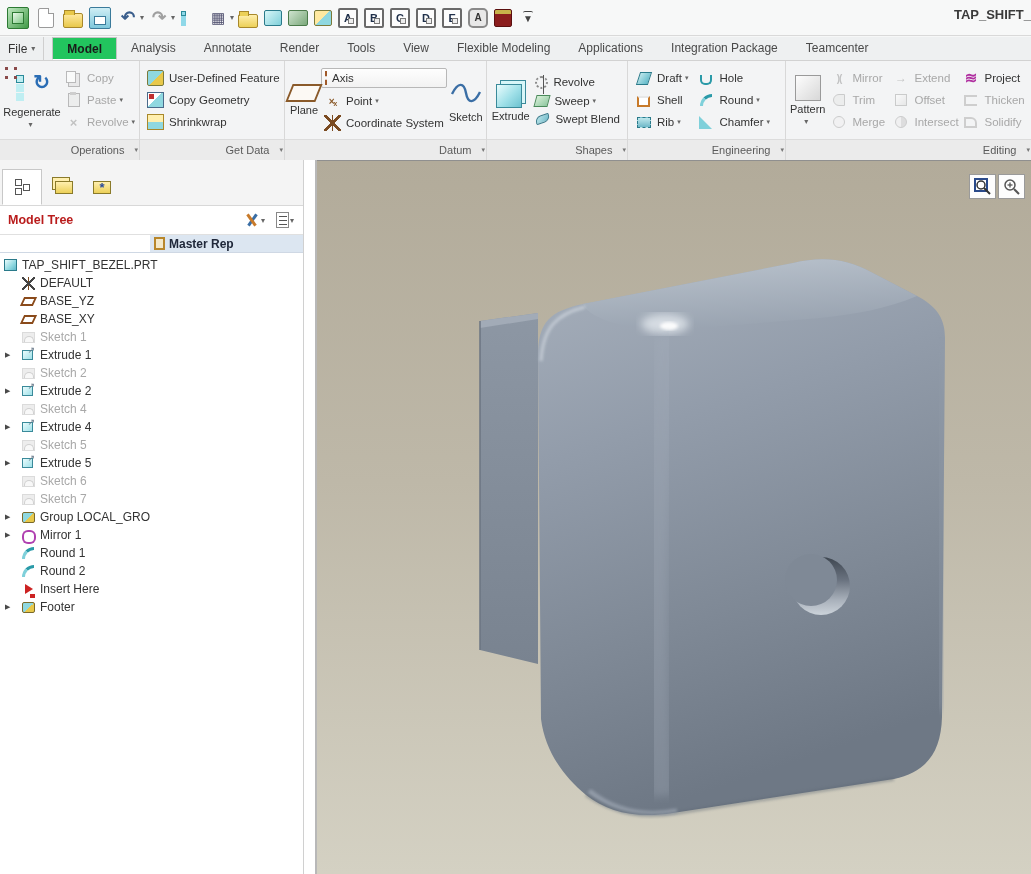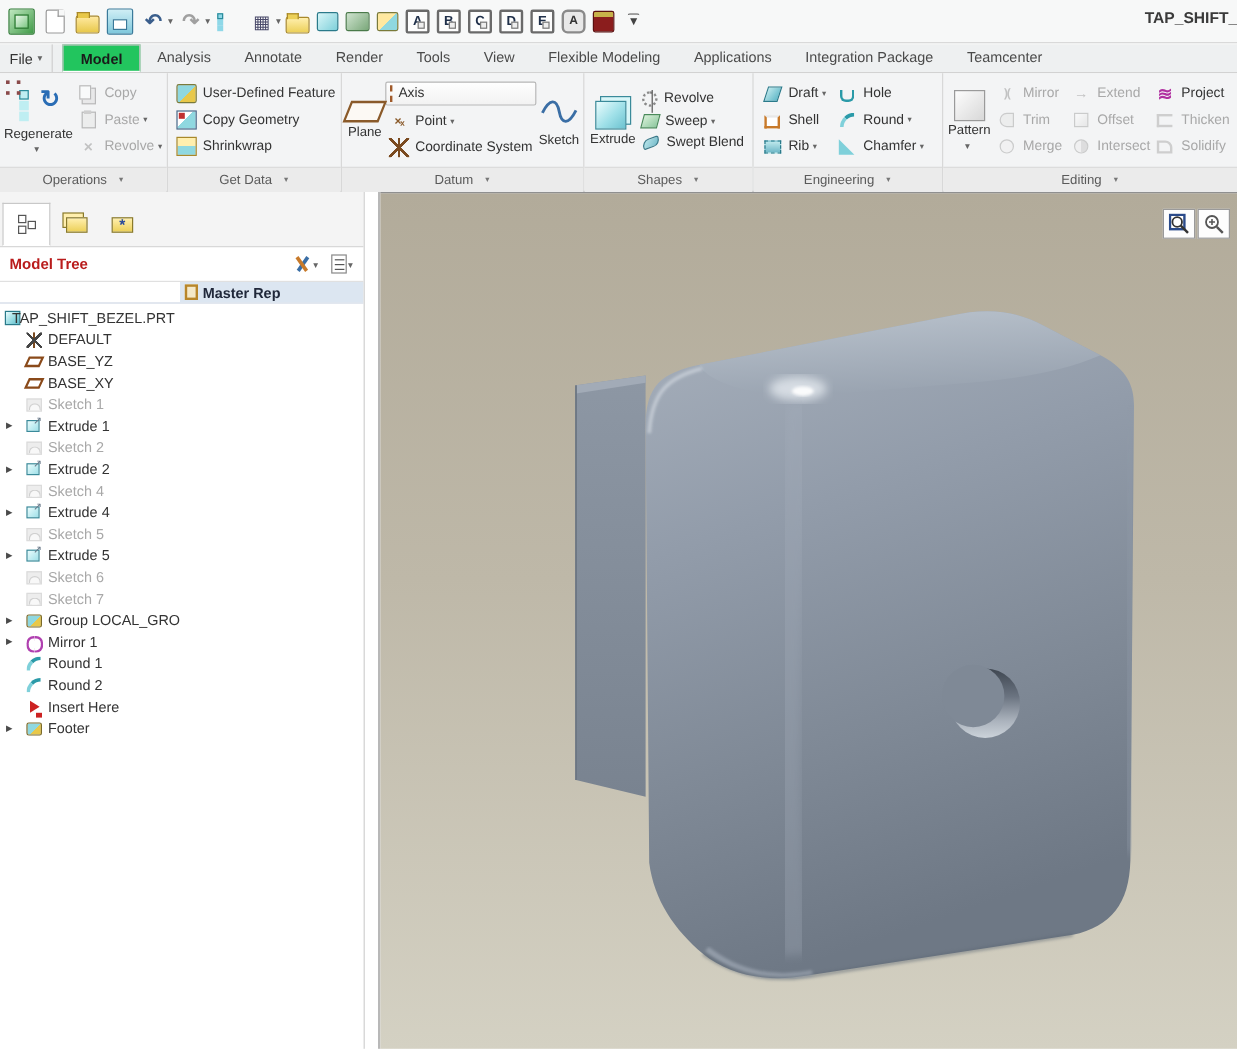--- a/index.html
+++ b/index.html
@@ -43,21 +43,21 @@
     display:flex; align-items:flex-end; border-bottom:1px solid #d2d2d2; }
   #file-btn { height:23px; padding:4px 8px; border-right:1px solid #cfcfcf; color:#333; display:flex; gap:4px; align-items:center; }
   #file-btn .qdd{ margin:0; }
   .tab { height:23px; padding:4px 14px; color:#4a4a4a; white-space:nowrap; }
   .tab.active { background:#22c55e; border:1px solid #c4c4c4; border-bottom:1px solid #fff; font-weight:bold; color:#1a1a1a; margin-left:8px; }
 
   
   #ribbon { position:absolute; left:0; top:61px; width:1031px; height:99px; background:#f3f4f5; border-bottom:1px solid #9b9b9b; display:flex; }
   .rgroup { height:99px; border-right:1px solid #d8d8d8; display:flex; flex-direction:column; }
   .rg-content { flex:1; display:flex; align-items:center; padding:2px 4px; gap:2px; }
-  .rg-label { height:21px; background:#ebebeb; border-top:1px solid #dcdcdc; display:flex; align-items:center; justify-content:center;
+  .rg-label { height:21px; background:#ebebeb; border-top:1px solid #dcdcdc; display:flex; align-items:center; justify-content:flex-end;
     gap:12px; font-size:11px; color:#5a5a5a; }
   .rg-label .qdd { font-size:7px; color:#777; }
   .bigbtn { width:56px; align-self:stretch; display:flex; flex-direction:column; align-items:center; justify-content:center; gap:2px; font-size:11px; color:#333; text-align:left; }
   .bigbtn .qdd { font-size:8px; }
   .smallcol { display:flex; flex-direction:column; justify-content:center; gap:4px; }
   .smallbtn { display:flex; align-items:center; gap:5px; font-size:11.5px; color:#333; padding:1px 3px; white-space:nowrap; }
   .smallbtn .qdd { font-size:7px; color:#666; }
   .disabled { color:#a8a8a8 !important; }
   .disabled .ri { filter:grayscale(1); opacity:.55; }
 
@@ -129,21 +129,21 @@
   .pi-list::before { content:""; position:absolute; left:2px; top:3px; width:8px; height:1px; background:#555; box-shadow:0 4px 0 #555, 0 8px 0 #555; }
   #rep-bar { height:19px; border-top:1px solid #e0e0e0; border-bottom:1px solid #cfd8e4; position:relative; }
   #rep-inner { position:absolute; left:150px; right:0; top:0; bottom:0; background:#dce6f1; display:flex; align-items:center; gap:4px; padding-left:4px; font-weight:bold; color:#20283a; }
   .pi-rep { width:11px; height:13px; border:2px solid #b8862a; background:#f4e8c8; }
   #tree { padding-top:3px; }
   .trow { height:18px; display:flex; align-items:center; position:relative; }
   .trow .arrow { position:absolute; left:5px; font-size:7px; color:#4a4a4a; visibility:hidden; }
   .trow.expand .arrow { visibility:visible; }
   .trow .ti { position:absolute; left:22px; }
   .trow .tlabel { position:absolute; left:40px; white-space:nowrap; color:#333; }
-  .trow.root .ti { left:4px; } .trow.root .tlabel { left:10px; }
+  .trow.root .ti { left:4px; } .trow.root .tlabel { left:22px; }
   .trow.dim .tlabel { color:#a8a8a8; }
   .trow.dim .ti { opacity:.45; filter:grayscale(.6); }
 
   .ti { width:14px; height:13px; display:inline-flex; align-items:center; justify-content:center; position:relative; }
   .ti-part { width:13px; height:12px; background:linear-gradient(135deg,#eafcfd,#8fd8e0 60%,#5fb8c8); border:1px solid #2a7a8a; }
   .ti-csys { width:13px; height:13px; background:
       linear-gradient(45deg, transparent 44%, #444 44%, #444 56%, transparent 56%),
       linear-gradient(-45deg, transparent 44%, #444 44%, #444 56%, transparent 56%),
       linear-gradient(90deg, transparent 44%, #7a4a20 44%, #7a4a20 56%, transparent 56%); }
   .ti-plane { width:13px; height:9px; border:2px solid #8a4a1a; transform:skewX(-25deg); background:#fff; }

